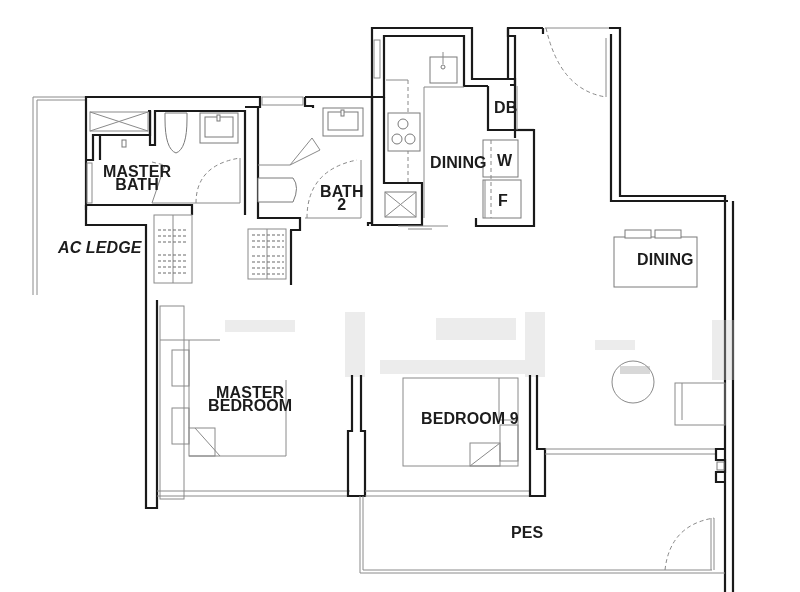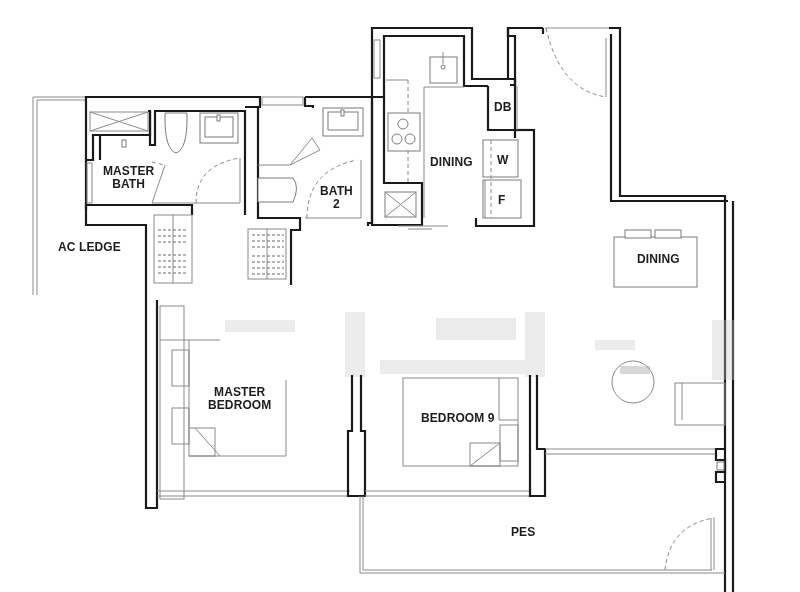--- a/index.html
+++ b/index.html
@@ -3,21 +3,21 @@
   <meta charset="utf-8">
   <style>
     html, body { margin: 0; padding: 0; background: #ffffff; }
     body { width: 800px; height: 592px; overflow: hidden; position: relative; font-family: "Liberation Sans", sans-serif; }
     #plan { position: absolute; left: 0; top: 0; width: 800px; height: 592px; }
     .wall { fill: none; stroke: #1a1a1a; stroke-width: 2.2; stroke-linejoin: miter; }
     .thin { fill: none; stroke: #8a8a8a; stroke-width: 1; }
     .dash { fill: none; stroke: #888; stroke-width: 1; stroke-dasharray: 4 3; }
     .fix { fill: #fff; stroke: #7a7a7a; stroke-width: 1; }
     .blur { fill: #c8c8c8; opacity: 0.35; }
-    .label { position: absolute; font-size: 12px; font-weight: bold; color: #1c1c1c; text-align: center; line-height: 13px; white-space: pre; letter-spacing: 0.1px; }
+    .label { position: absolute; font-size: 16px; font-weight: bold; color: #1c1c1c; text-align: center; line-height: 13px; white-space: pre; letter-spacing: 0.1px; }
   </style>
 </head>
 <body>
 
 <svg id="plan" viewBox="0 0 800 592" xmlns="http://www.w3.org/2000/svg">
 
   <g>
     <polyline class="thin" points="86,97 33,97 33,295"></polyline>
     <polyline class="thin" points="37,100 86,100"></polyline>
     <line class="thin" x1="37" y1="100" x2="37" y2="295"></line>
@@ -206,21 +206,21 @@
 
   <g>
     <polyline class="thin" points="360,496 360,573 725,573"></polyline>
     <polyline class="thin" points="363,496 363,570 712,570"></polyline>
     <path class="dash" d="M665,570 Q670,525 714,518"></path>
     <line class="thin" x1="714" y1="518" x2="714" y2="570"></line>
     <line class="thin" x1="711" y1="518" x2="711" y2="570"></line>
   </g>
 </svg>
 
-<div class="label" style="left:58px; top:241px;">AC LEDGE</div>
+<div class="label" style="left:58px; top:241px;font-style:italic;">AC LEDGE</div>
 <div class="label" style="left:103px; top:165px;">MASTER
 BATH</div>
 <div class="label" style="left:320px; top:185px;">BATH
 2</div>
 <div class="label" style="left:430px; top:156px;">DINING</div>
 <div class="label" style="left:494px; top:101px;">DB</div>
 <div class="label" style="left:497px; top:154px;">W</div>
 <div class="label" style="left:498px; top:194px;">F</div>
 <div class="label" style="left:637px; top:253px;">DINING</div>
 <div class="label" style="left:208px; top:386px;">MASTER

